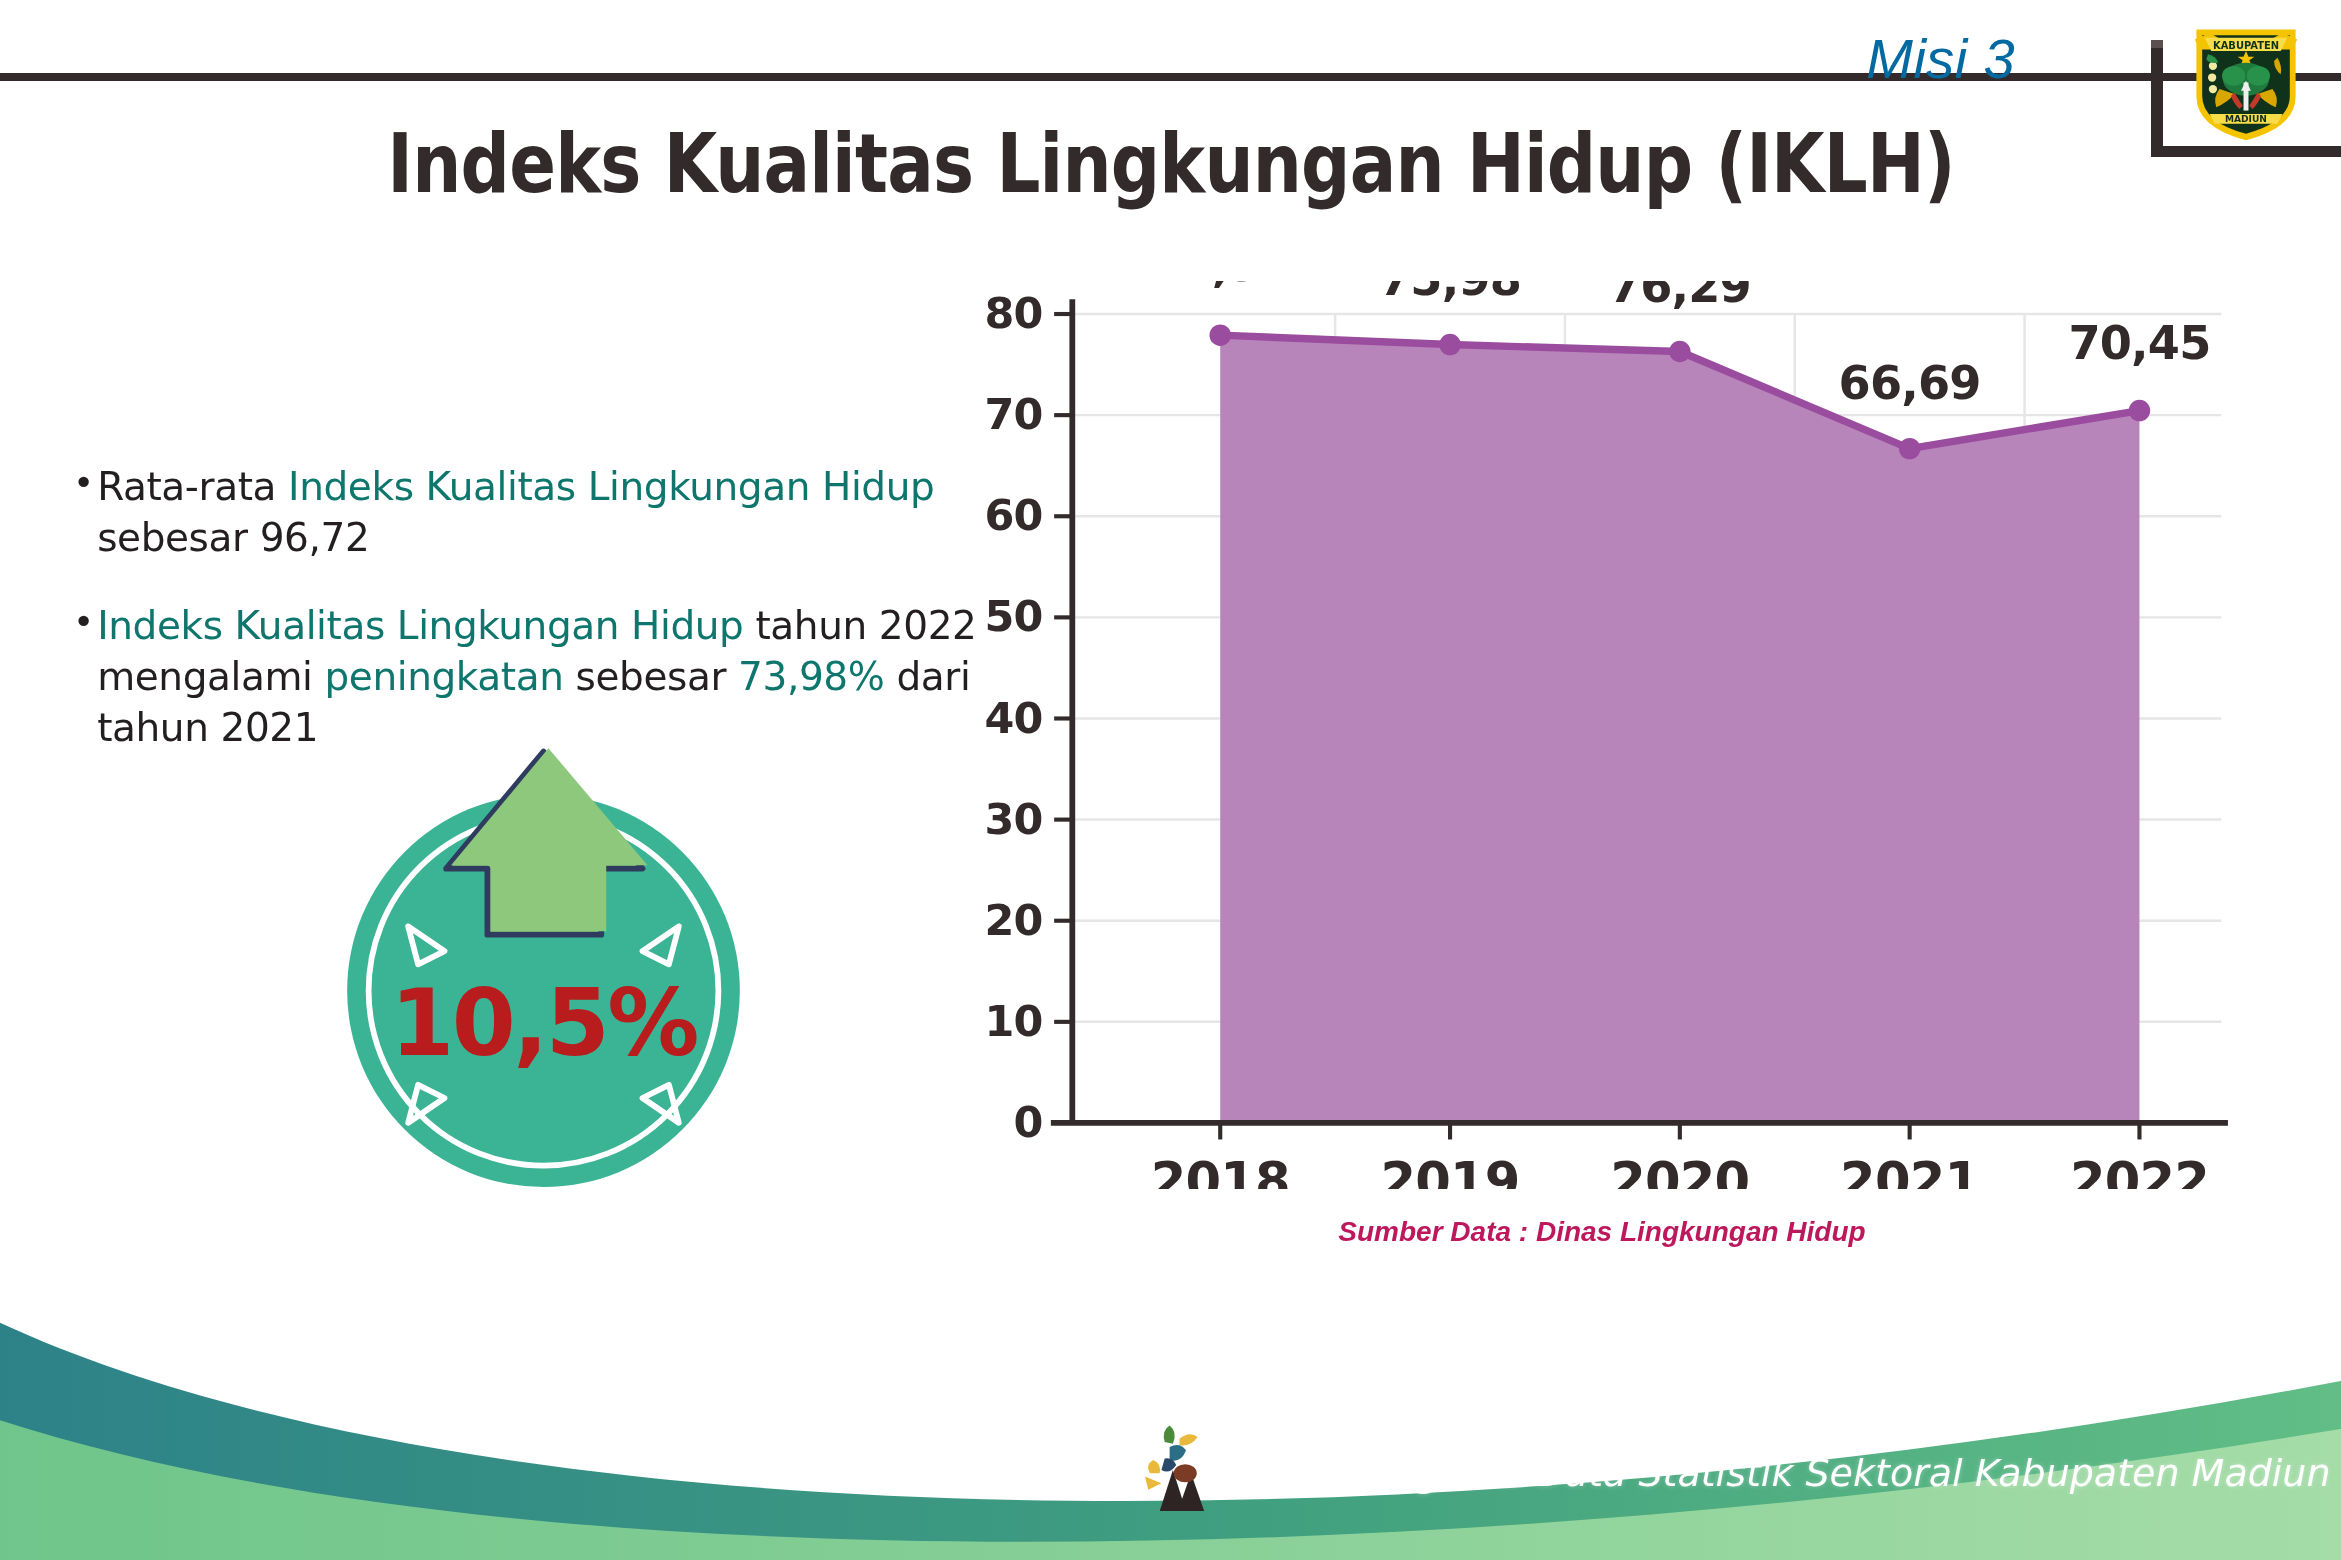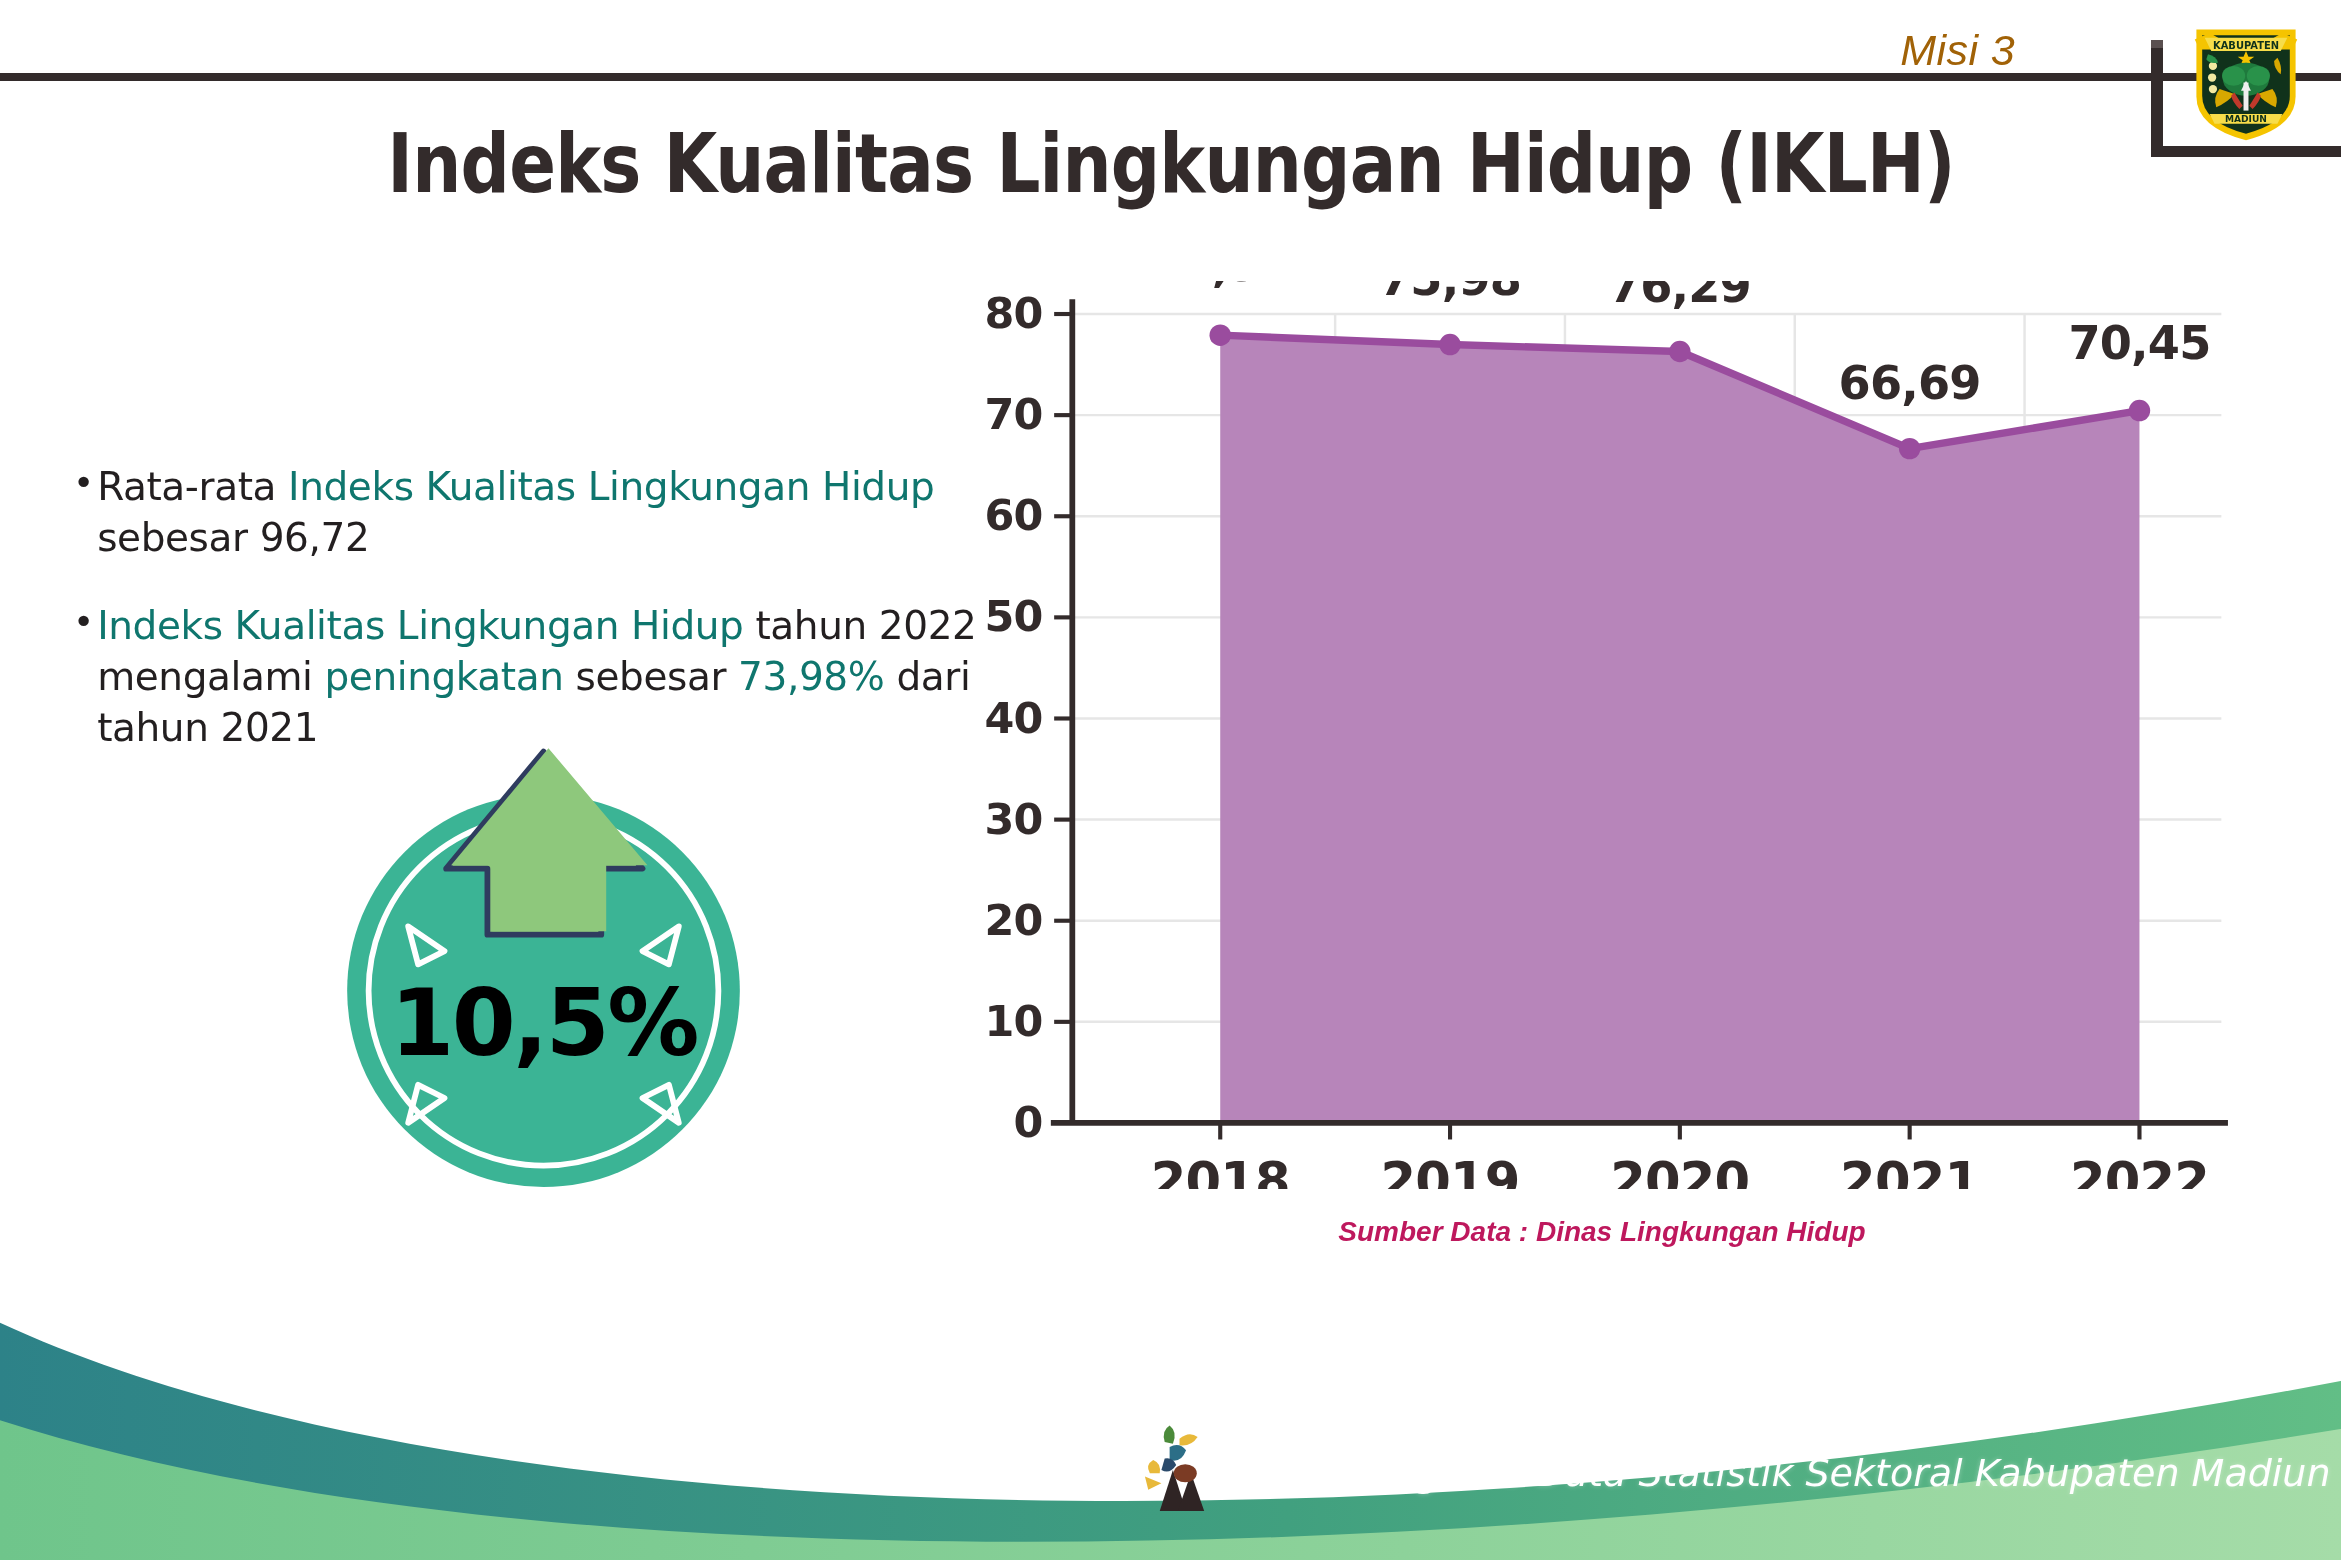--- a/index.html
+++ b/index.html
@@ -13,21 +13,21 @@
   #slide{position:absolute;inset:0;width:2342px;height:1561px;background:#fff;overflow:hidden;}
 
   
   .hdr-rule{
     position:absolute;left:0;top:73px;width:2342px;height:8.3px;
     background:#332B2B;
   }
   .misi{
     position:absolute;right:327px;top:26.4px;
     font-family:"Liberation Sans", sans-serif;
-    font-style:italic;font-size:43px;color:#a16207;
+    font-style:italic;font-size:56px;color:#0369a1;
     letter-spacing:0.4px;white-space:nowrap;
   }
   
   .logo-bracket{
     position:absolute;left:2151px;top:48px;width:206px;height:109px;
   }
   .logo-bracket .vbar{
     position:absolute;left:0;top:0;width:11.6px;height:109px;background:#332B2B;
   }
   .logo-bracket .hbar{
@@ -68,21 +68,21 @@
     flex:0 0 auto;font-size:36px;line-height:1.18;margin-right:3.3px;color:#231F20;
   }
   .bullet .txt{flex:1 1 auto;}
   .hl{color:#0f766e;}
 
   
   .badge-wrap{position:absolute;left:329px;top:743px;width:429px;height:446px;}
   .badge-num-inner{
     position:absolute;left:329px;top:970px;width:429px;text-align:center;
     font-family:"DejaVu Sans", sans-serif;
-    font-weight:bold;font-size:92px;color:#000000;letter-spacing:-2.5px;
+    font-weight:bold;font-size:92px;color:#b91c1c;letter-spacing:-2.5px;
   }
 
   
   .chart{position:absolute;left:950px;top:281px;width:1288px;height:908px;}
   .src{
     position:absolute;left:1065px;top:1216px;width:1074px;
     font-family:"Liberation Sans", sans-serif;
     font-weight:bold;font-style:italic;font-size:28px;color:#be185d;
     text-align:center;white-space:nowrap;
   }

